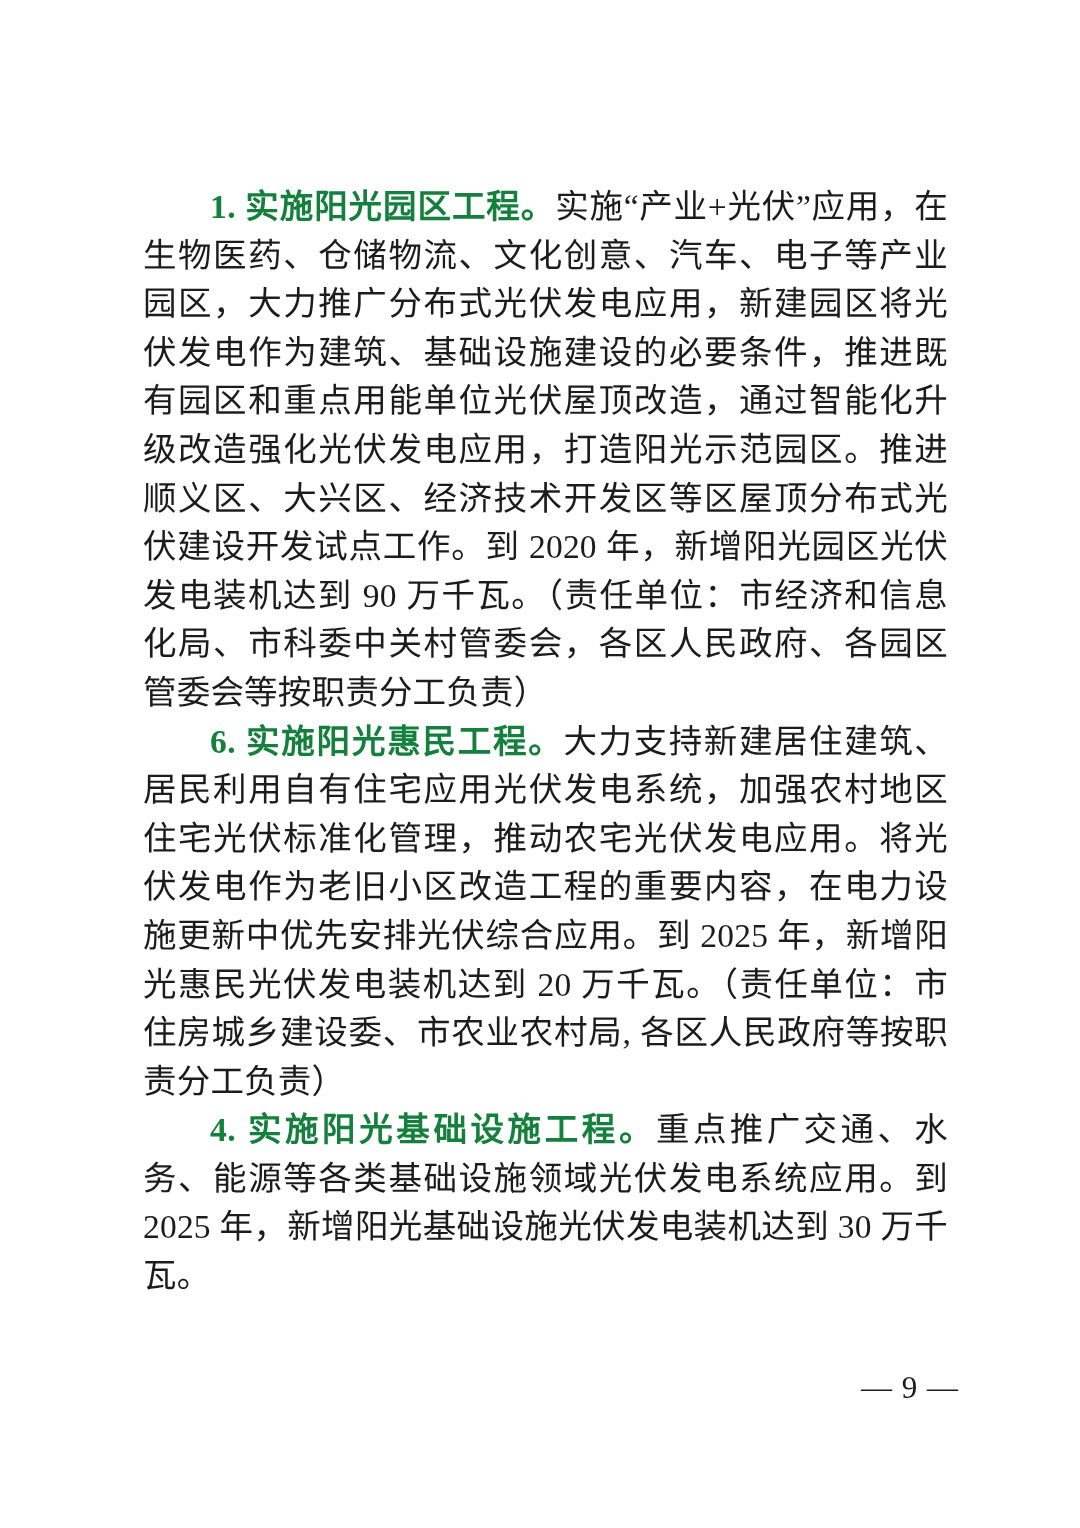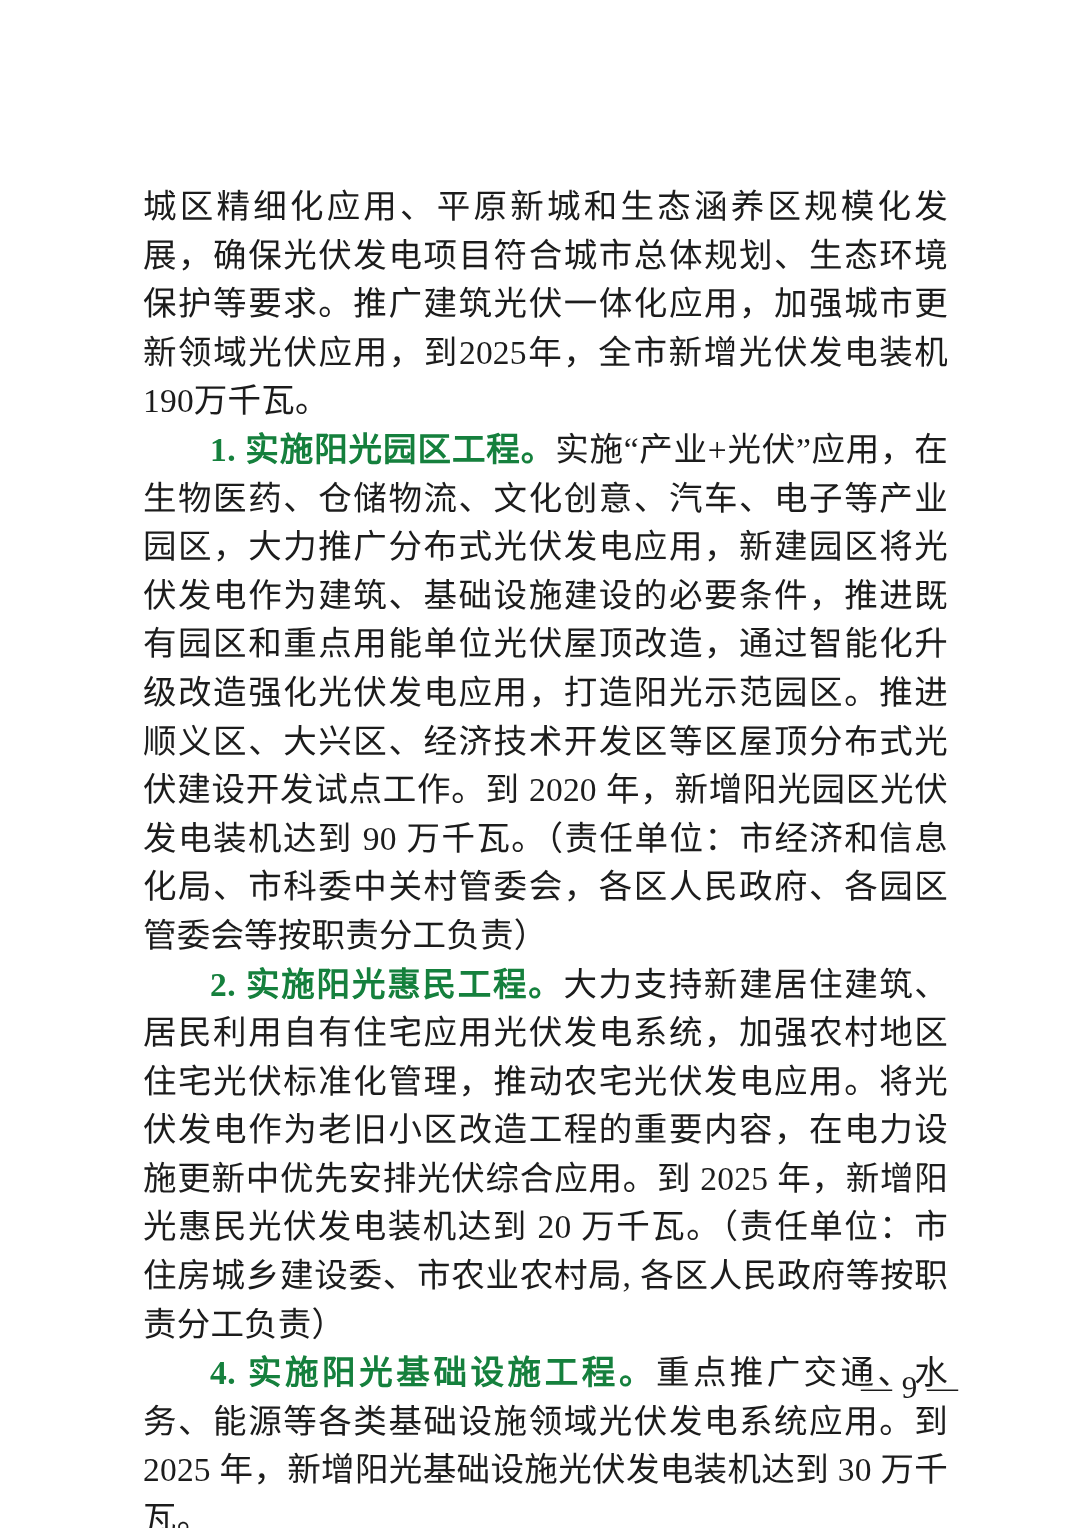--- a/index.html
+++ b/index.html
@@ -77,25 +77,24 @@
     padding-left: 740px;
   }
 </style>
 </head>
 <body>
 
 <div class="page">
 
   <div class="text-column">
 
-    <p class="para"><span class="heading-run"></span><span class="body-run">城区精细化应用、平原新城和生态涵养区规模化发展，确保光伏发电项目符合城市总体规划、生态环境保护等要求。推广建筑光伏一体化应用，加强城市更新领域光伏应用，到2025年，全市新增光伏发电装机190万千瓦。</span></p>
 
     <p class="para indent"><span class="heading-run">1. 实施阳光园区工程。</span><span class="body-run">实施“产业+光伏”应用，在生物医药、仓储物流、文化创意、汽车、电子等产业园区，大力推广分布式光伏发电应用，新建园区将光伏发电作为建筑、基础设施建设的必要条件，推进既有园区和重点用能单位光伏屋顶改造，通过智能化升级改造强化光伏发电应用，打造阳光示范园区。推进顺义区、大兴区、经济技术开发区等区屋顶分布式光伏建设开发试点工作。到 2020 年，新增阳光园区光伏发电装机达到 90 万千瓦。（责任单位：市经济和信息化局、市科委中关村管委会，各区人民政府、各园区管委会等按职责分工负责）</span></p>
 
-    <p class="para indent"><span class="heading-run">2. 实施阳光惠民工程。</span><span class="body-run">大力支持新建居住建筑、居民利用自有住宅应用光伏发电系统，加强农村地区住宅光伏标准化管理，推动农宅光伏发电应用。将光伏发电作为老旧小区改造工程的重要内容，在电力设施更新中优先安排光伏综合应用。到 2025 年，新增阳光惠民光伏发电装机达到 20 万千瓦。（责任单位：市住房城乡建设委、市农业农村局, 各区人民政府等按职责分工负责）</span></p>
+    <p class="para indent"><span class="heading-run">6. 实施阳光惠民工程。</span><span class="body-run">大力支持新建居住建筑、居民利用自有住宅应用光伏发电系统，加强农村地区住宅光伏标准化管理，推动农宅光伏发电应用。将光伏发电作为老旧小区改造工程的重要内容，在电力设施更新中优先安排光伏综合应用。到 2025 年，新增阳光惠民光伏发电装机达到 20 万千瓦。（责任单位：市住房城乡建设委、市农业农村局, 各区人民政府等按职责分工负责）</span></p>
 
     <p class="para indent"><span class="heading-run">4. 实施阳光基础设施工程。</span><span class="body-run">重点推广交通、水务、能源等各类基础设施领域光伏发电系统应用。到 2025 年，新增阳光基础设施光伏发电装机达到 30 万千瓦。</span></p>
 
   </div>
 
   <div class="page-number"><span class="pn-inner">— 9 —</span></div>
 
 </div>
 
 </body></html>

